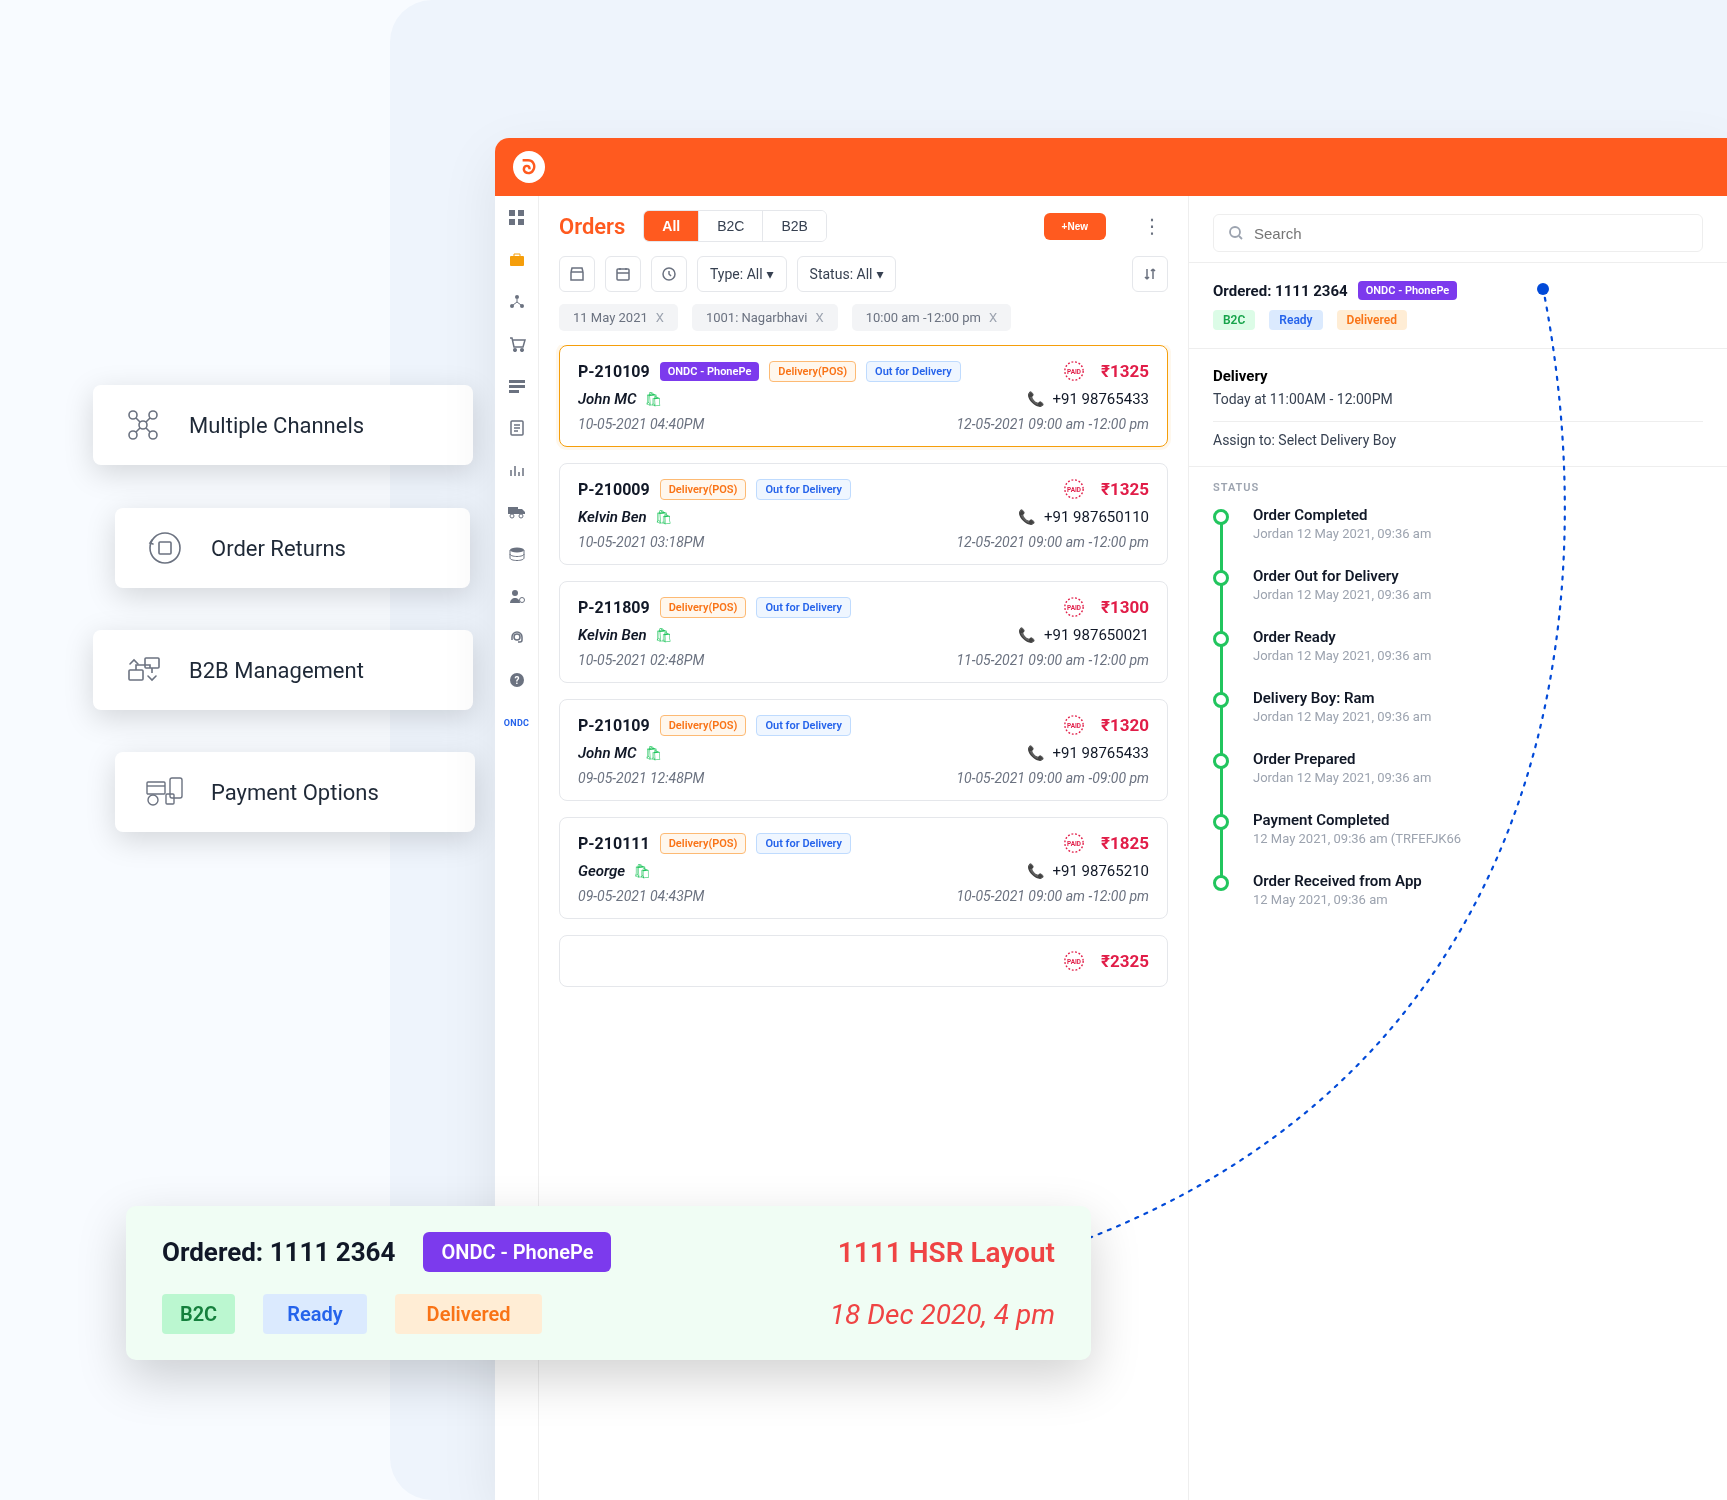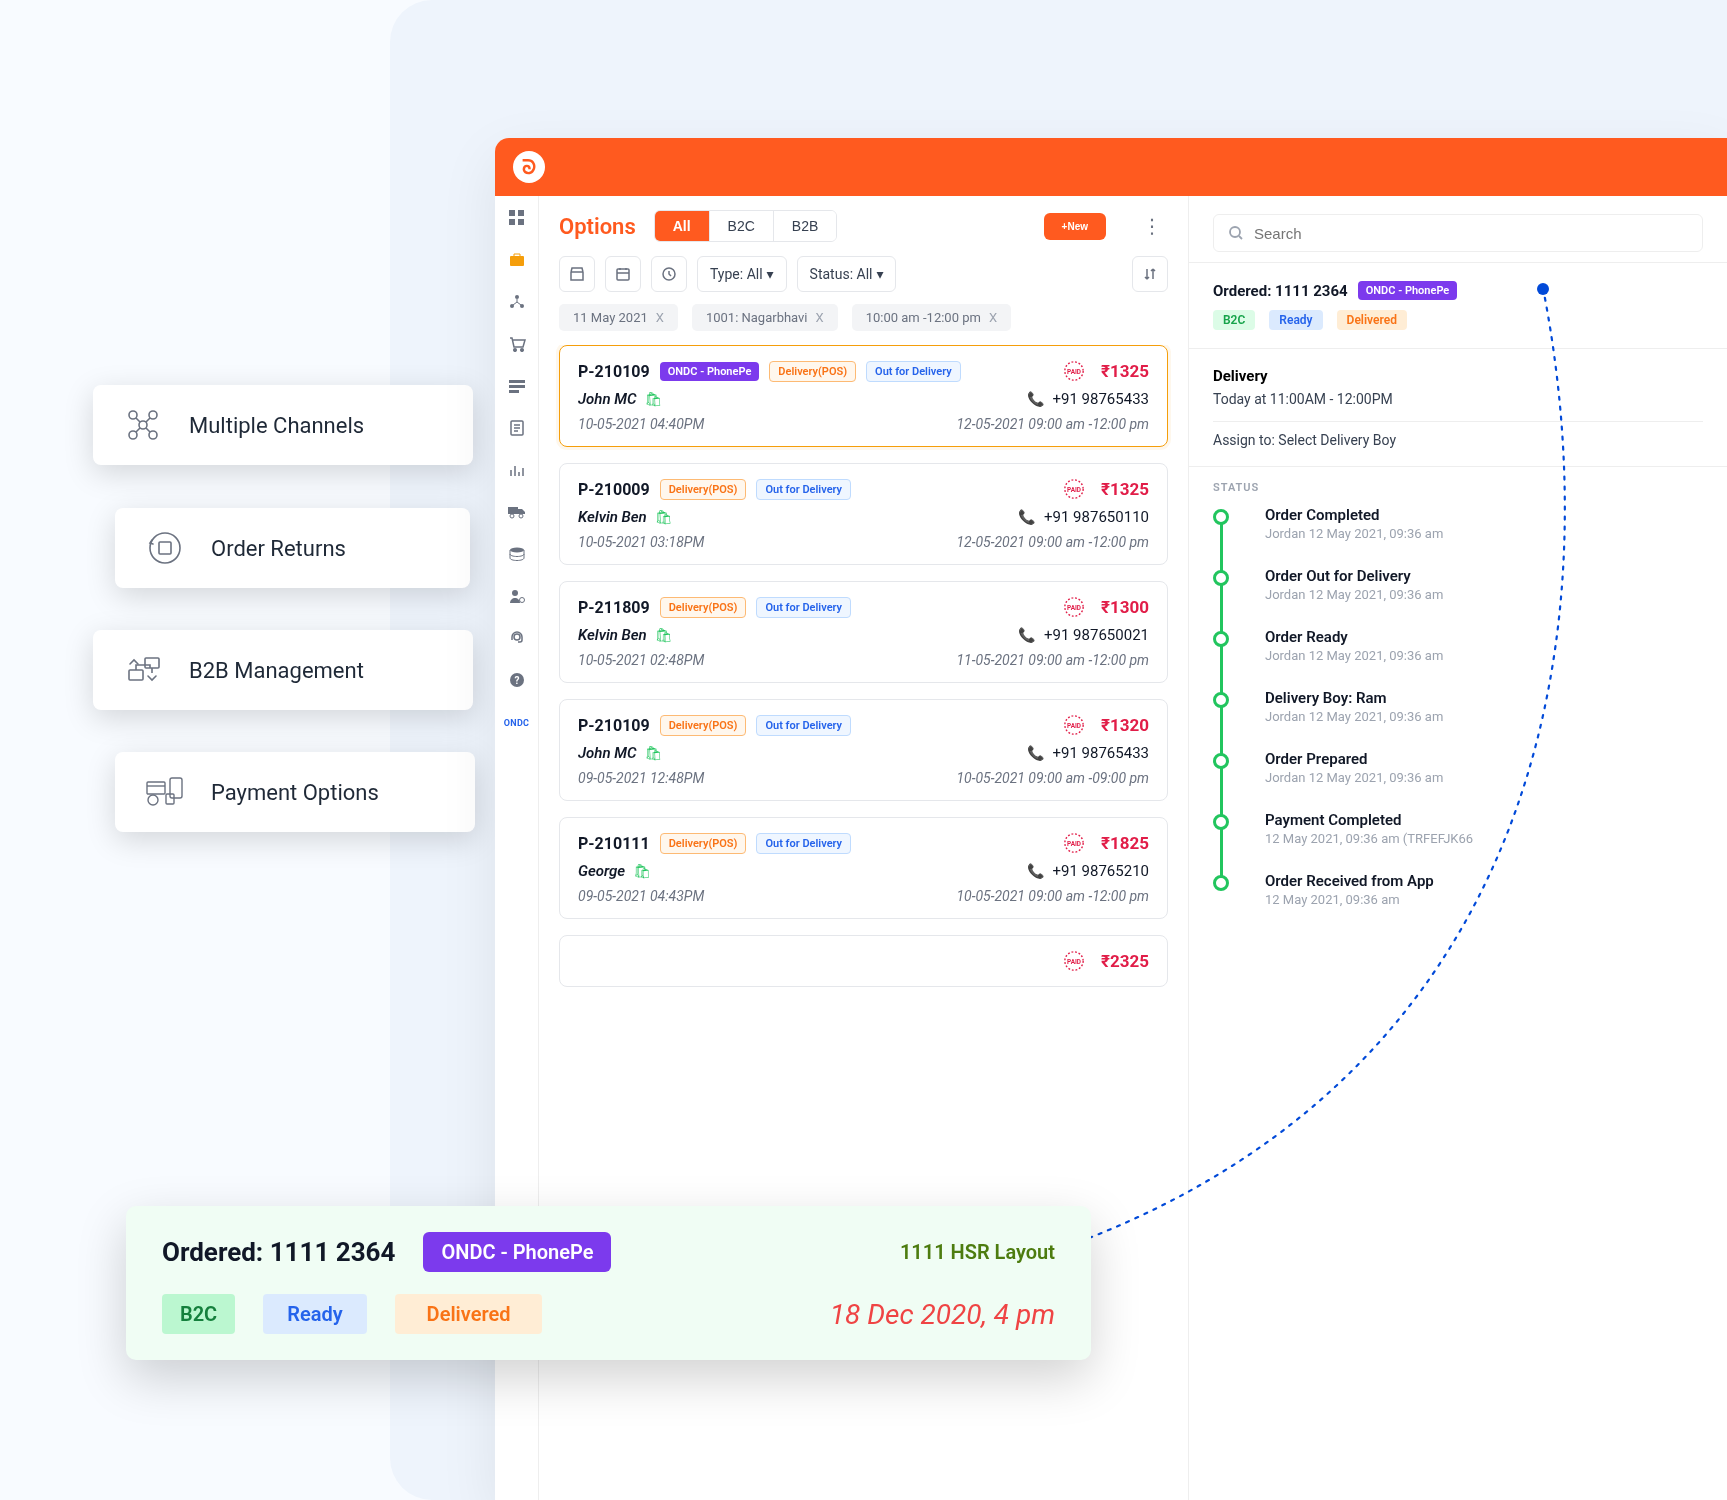--- a/index.html
+++ b/index.html
@@ -66,36 +66,36 @@
 .mini-badges { display:flex; gap:14px; margin-top:10px;}
 .mb { font-size:12px; padding:3px 10px; border-radius:4px; font-weight:600;}
 .mb-b2c { background:#dcfce7; color:#16a34a;}
 .mb-ready { background:#dbeafe; color:#2563eb;}
 .mb-deliv { background:#ffedd5; color:#f97316;}
 .delivery-block .title { font-weight:700; font-size:15px; margin-bottom:6px;}
 .delivery-block .when { font-size:14px; color:#374151;}
 .assign-row { margin-top:14px; font-size:14px; color:#374151; border-top:1px solid #eee; padding-top:10px;}
 .status-label { font-size:11px; letter-spacing:1px; color:#9ca3af; padding:14px 24px 4px; font-weight:600;}
 .timeline { padding:8px 24px; position:relative;}
-.tl-item { display:flex; gap:36px; position:relative; padding-bottom:26px;}
+.tl-item { display:flex; gap:24px; position:relative; padding-bottom:26px;}
 .tl-dot { width:16px; height:16px; border:3px solid #22c55e; border-radius:50%; background:#fff; z-index:2; flex-shrink:0; margin-top:3px;}
 .tl-line { position:absolute; left:7px; top:16px; bottom:-4px; width:3px; background:#22c55e; z-index:1;}
 .tl-item:last-child .tl-line { display:none;}
 .tl-title { font-weight:600; font-size:15px; color:#111827;}
 .tl-sub { font-size:13px; color:#9ca3af; margin-top:2px;}
 
 .feature-card { position:absolute; background:#fff; border-radius:8px; box-shadow:0 8px 30px rgba(0,0,0,.15); display:flex; align-items:center; gap:24px; padding:18px 28px; width:380px;}
 .feature-icon { width:44px; height:44px; display:flex; align-items:center; justify-content:center; color:#6b7280;}
 .feature-text { font-size:22px; color:#1f2937;}
 
 .overlay-card { position:absolute; left:126px; bottom:140px; width:965px; background:#f0fdf4; border-radius:10px; box-shadow:0 18px 50px rgba(0,0,0,.18); padding:26px 36px;}
 .ov-row1 { display:flex; align-items:center; gap:28px;}
 .ov-ordered { font-size:26px; font-weight:700; color:#111827;}
 .ov-ondc { background:#7c3aed; color:#fff; font-size:20px; font-weight:600; padding:8px 18px; border-radius:6px;}
-.ov-addr { margin-left:auto; font-size:20px; font-weight:600; color:#4d7c0f;}
+.ov-addr { margin-left:auto; font-size:28px; font-weight:600; color:#ef4444;}
 .ov-row2 { display:flex; align-items:center; gap:28px; margin-top:22px;}
 .ov-b2c { background:#bbf7d0; color:#15803d; font-size:20px; font-weight:600; padding:8px 18px; border-radius:4px;}
 .ov-ready { background:#dbeafe; color:#2563eb; font-size:20px; font-weight:600; padding:8px 24px; border-radius:4px;}
 .ov-deliv { background:#ffedd5; color:#f97316; font-size:20px; font-weight:600; padding:8px 32px; border-radius:4px;}
 .ov-date { margin-left:auto; font-size:28px; font-style:italic; color:#ef4444;}
 
 svg.curve { position:absolute; pointer-events:none; }
 .blue-dot { position:absolute; width:12px; height:12px; background:#024ad8; border-radius:50%;}
 </style>
 </head>
@@ -238,21 +238,21 @@
           <svg width="16" height="16" fill="currentColor">
             <circle cx="8" cy="8" r="7"></circle>
             <text x="8" y="12" text-anchor="middle" fill="#fff" font-size="10" font-weight="700">?</text>
           </svg>
         </div>
       <div class="ondc-mini">ONDC</div>
     </div>
 
     <div class="main-col">
       <div class="orders-head">
-        <div class="orders-title">Options</div>
+        <div class="orders-title">Orders</div>
         <div class="seg-group">
           <button class="seg-btn primary">All</button>
           <button class="seg-btn">B2C</button>
           <button class="seg-btn">B2B</button>
         </div>
         <button class="new-btn">+New</button>
         <div class="kebab">⋮</div>
       </div>
       <div class="filter-row">
         <div class="icon-btn">

